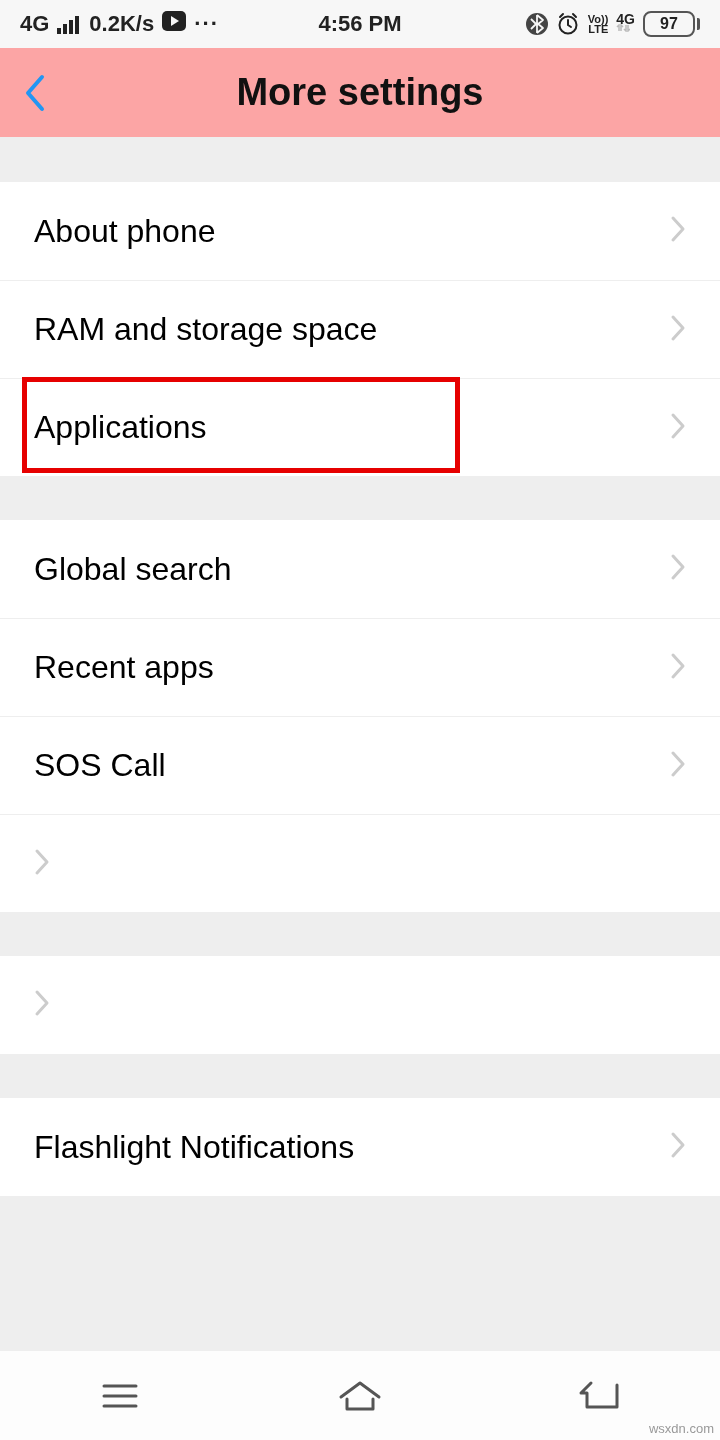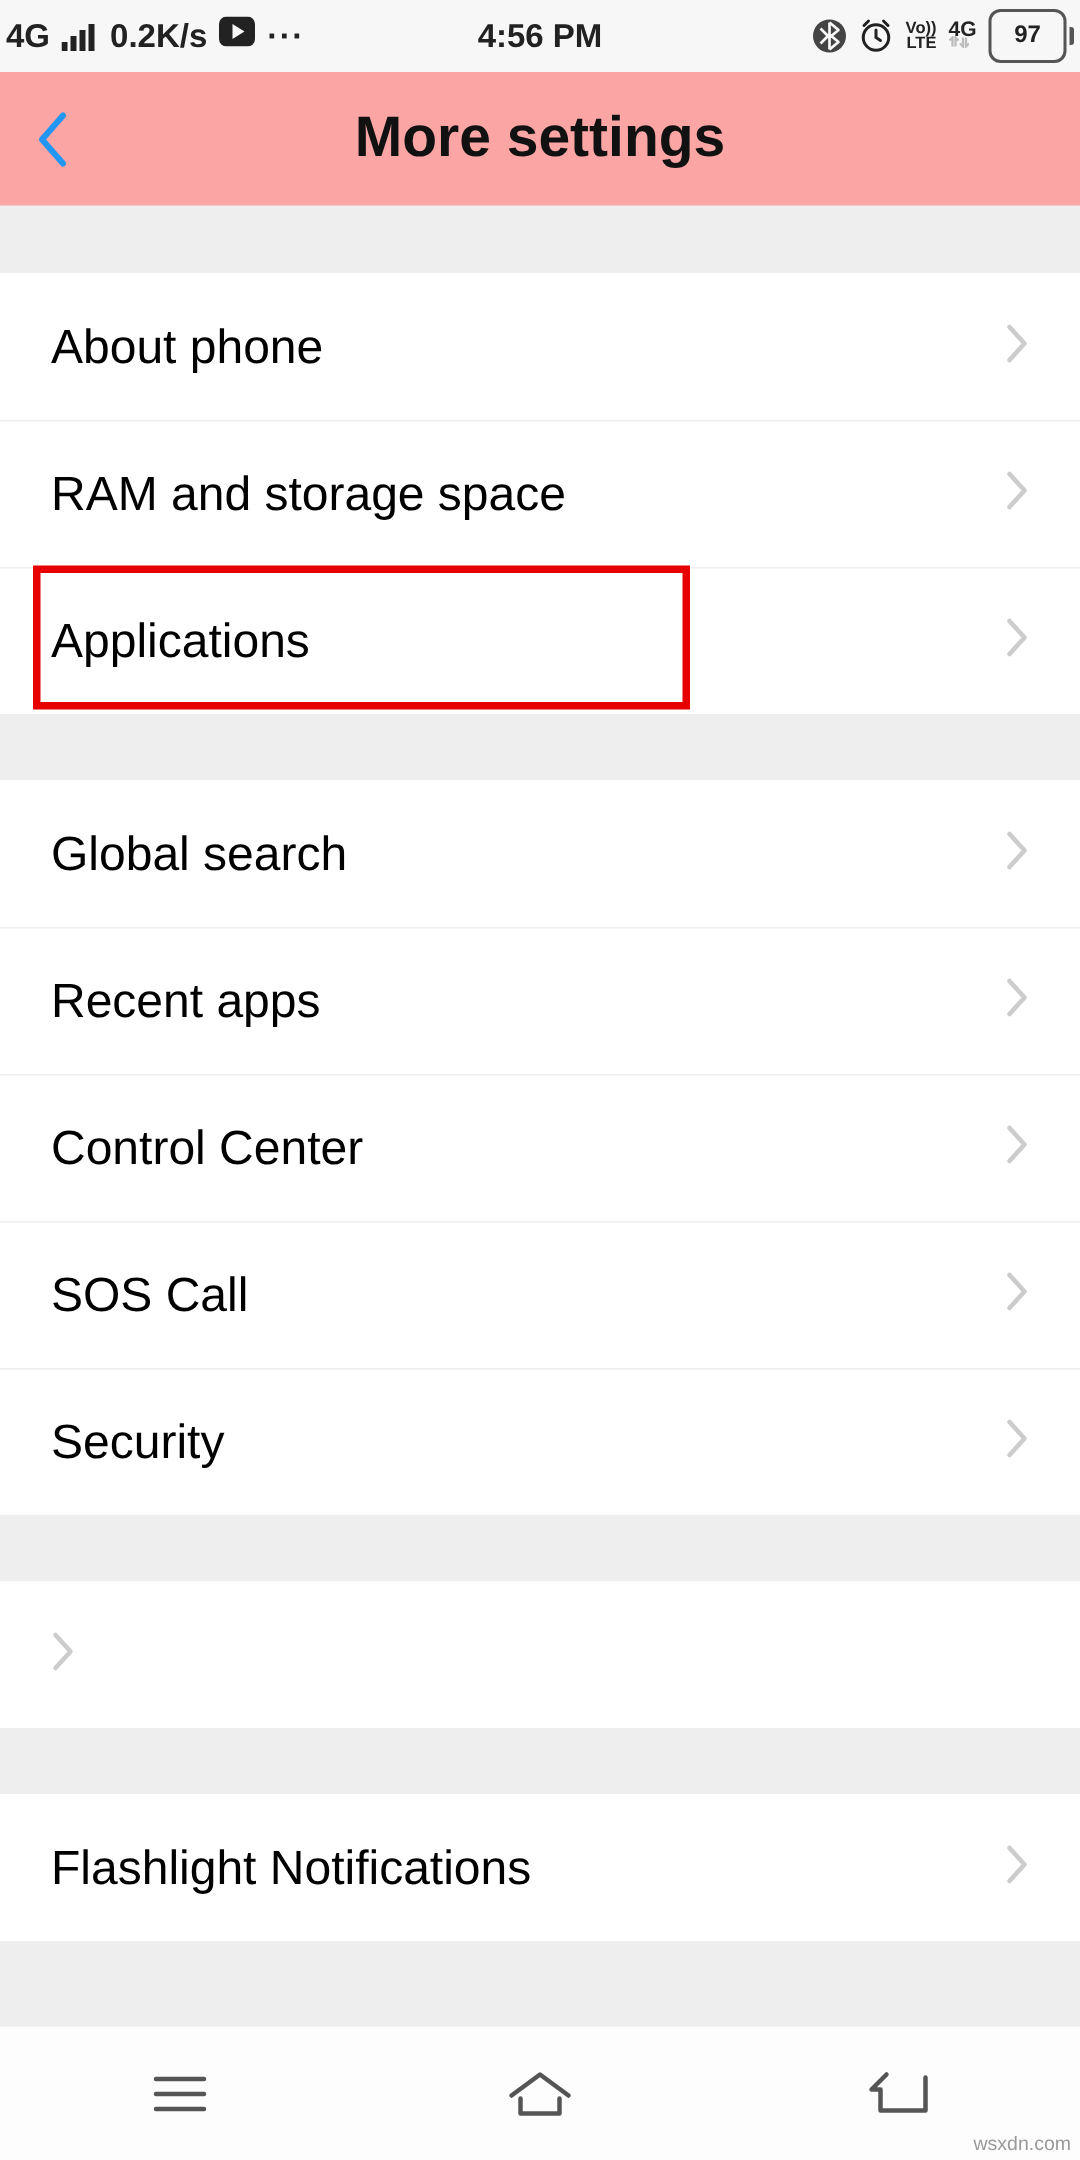--- a/index.html
+++ b/index.html
@@ -1,25 +1,25 @@
 <!DOCTYPE html>
 <html><head>
   <meta charset="utf-8">
   <style>
     * { margin: 0; padding: 0; box-sizing: border-box; -webkit-font-smoothing: antialiased; }
     html, body { width: 720px; height: 1440px; overflow: hidden; font-family: -apple-system, "Helvetica Neue", Arial, sans-serif; background: #eeeeee; color: #000; }
     .screen { width: 720px; height: 1440px; background: #eeeeee; position: relative; }
 
     
-    .status-bar { height: 48px; background: #f7f7f7; display: flex; align-items: center; justify-content: space-between; padding: 0 4px; font-size: 22px; font-weight: 600; color: #222; }
+    .status-bar { height: 48px; background: #f7f7f7; display: flex; align-items: center; justify-content: space-between; padding: 0 20px; font-size: 22px; font-weight: 600; color: #222; }
     .status-left, .status-right { display: flex; align-items: center; gap: 8px; }
     .status-center { position:absolute; left:0; right:0; text-align:center; pointer-events:none;}
     .signal-icon svg, .status-right svg { display:block; }
     .battery { display:flex; align-items:center; gap:2px;}
-    .battery-pill { border:2px solid #555; border-radius:8px; width:52px; height:36px; display:flex; align-items:center; justify-content:center; font-size:16px;}
+    .battery-pill { border:2px solid #555; border-radius:8px; width:52px; height:26px; display:flex; align-items:center; justify-content:center; font-size:16px;}
     .battery-tip { width:3px; height:12px; background:#555; border-radius:0 2px 2px 0;}
     .volte { font-size:11px; line-height:10px; font-weight:700; text-align:right;}
     .small4g { font-size:14px; font-weight:700; line-height:12px; position:relative; top:-2px;}
 
     
     .header { height: 90px; background: #fca5a5; display: flex; align-items: center; position: relative; border-bottom: 1px solid #eee;}
     .back-btn { width: 70px; height: 100%; display: flex; align-items: center; justify-content: center; }
     .page-title { position:absolute; left:0; right:0; text-align:center; font-size: 38px; font-weight: 700; color: #111; pointer-events:none;}
 
     
@@ -151,38 +151,27 @@
     <div class="row">
       <div class="row-text">
           <span class="row-label">Recent apps</span>
         </div>
       <span class="chevron"><svg width="16" height="28" viewBox="0 0 16 28">
             <path d="M3 3 L13 14 L3 25" stroke="#ccc" stroke-width="3" fill="none" stroke-linecap="round" stroke-linejoin="round"></path>
           </svg></span>
     </div>
     <div class="row">
       <div class="row-text">
-          <span class="row-label">Control Center</span>
-        </div>
-      <span class="chevron"><svg width="16" height="28" viewBox="0 0 16 28">
-            <path d="M3 3 L13 14 L3 25" stroke="#ccc" stroke-width="3" fill="none" stroke-linecap="round" stroke-linejoin="round"></path>
-          </svg></span>
-    </div>
-    <div class="row">
-      <div class="row-text">
         <span class="row-label">SOS Call</span>
       </div>
       <span class="chevron"><svg width="16" height="28" viewBox="0 0 16 28">
             <path d="M3 3 L13 14 L3 25" stroke="#ccc" stroke-width="3" fill="none" stroke-linecap="round" stroke-linejoin="round"></path>
           </svg></span>
     </div>
     <div class="row">
-      <div class="row-text">
-          <span class="row-label">Security</span>
-        </div>
       <span class="chevron"><svg width="16" height="28" viewBox="0 0 16 28">
             <path d="M3 3 L13 14 L3 25" stroke="#ccc" stroke-width="3" fill="none" stroke-linecap="round" stroke-linejoin="round"></path>
           </svg></span>
     </div>
   </div>
 
   <div class="gap"></div>
 
   <div class="section">
     <div class="row">

